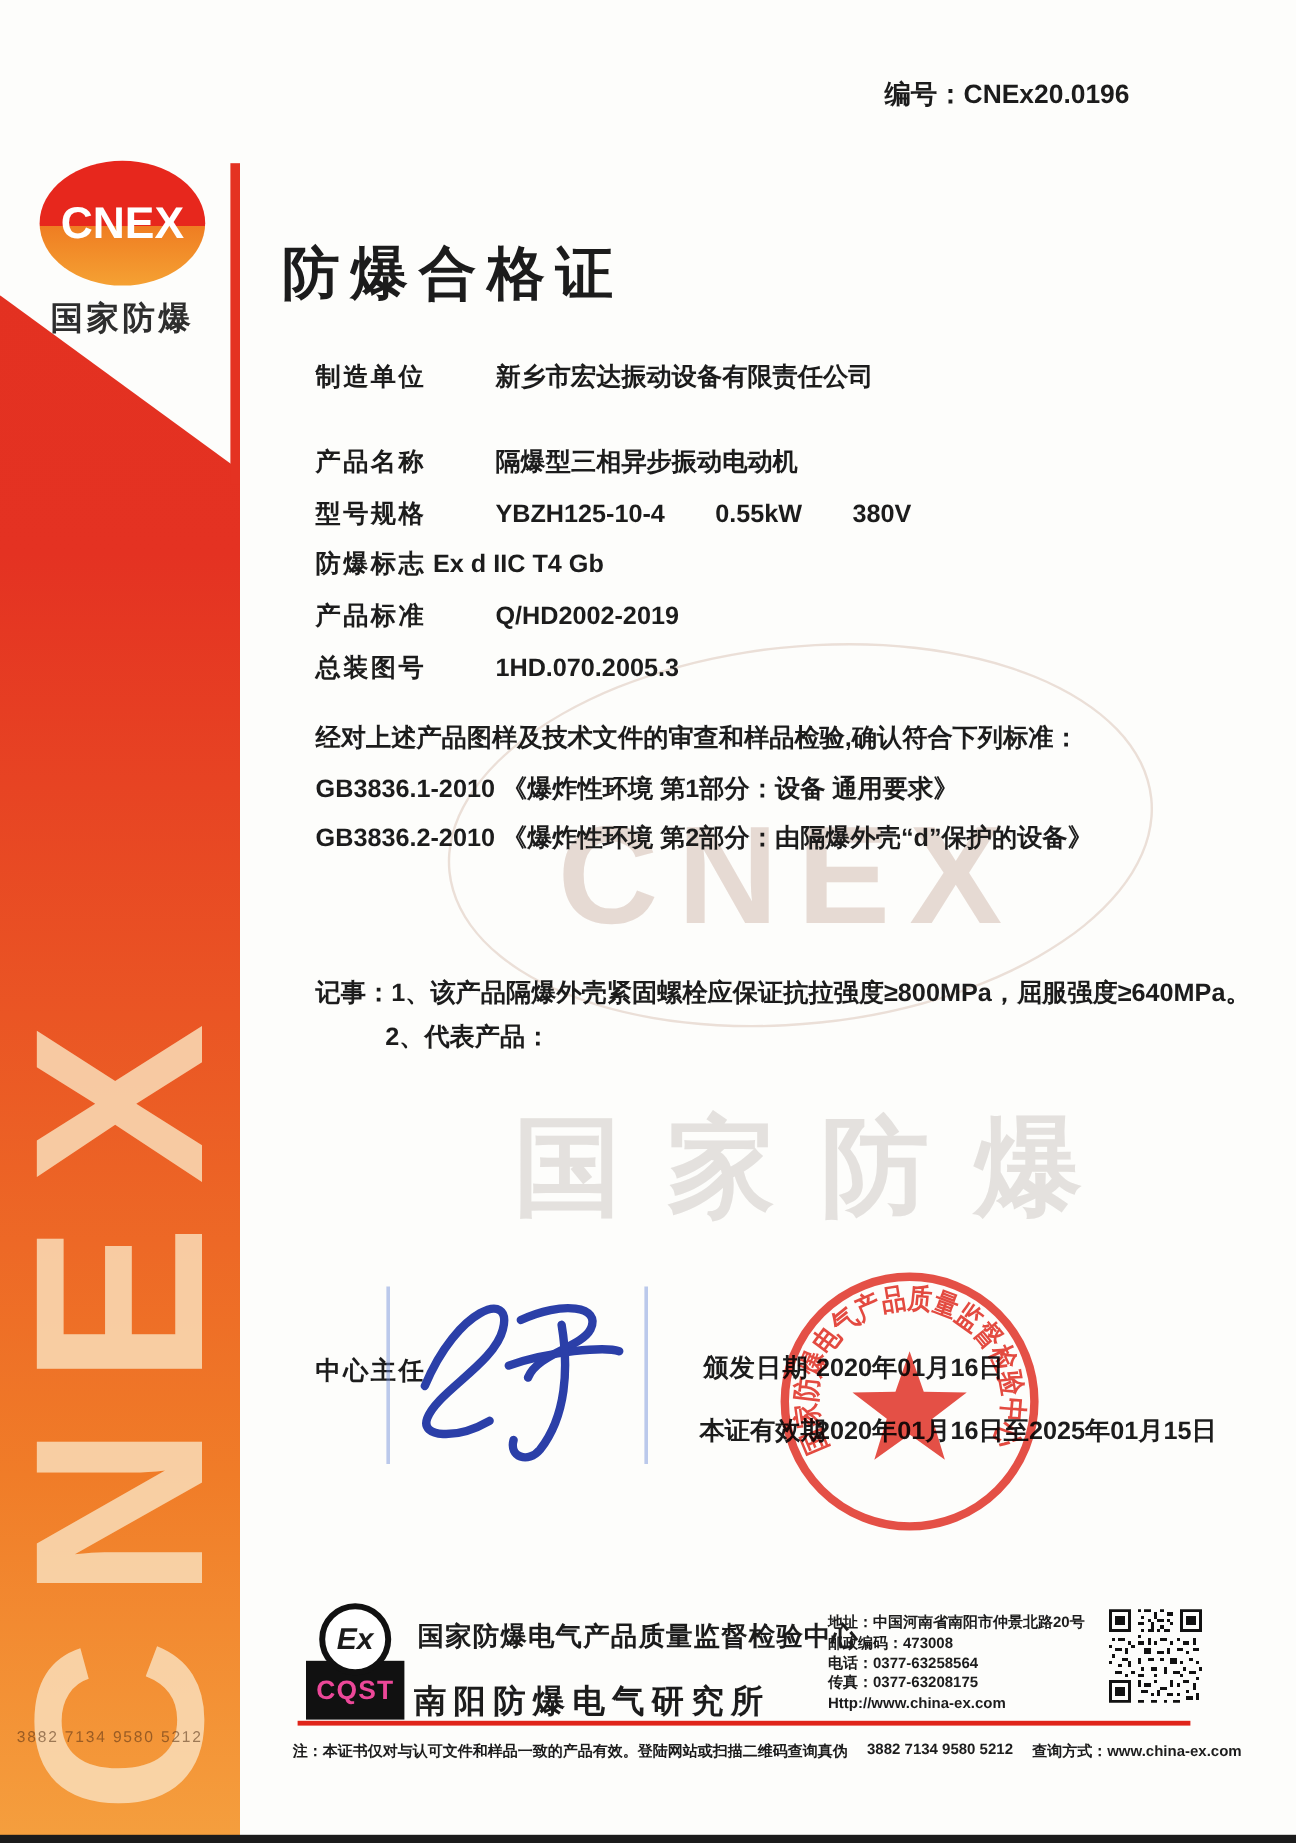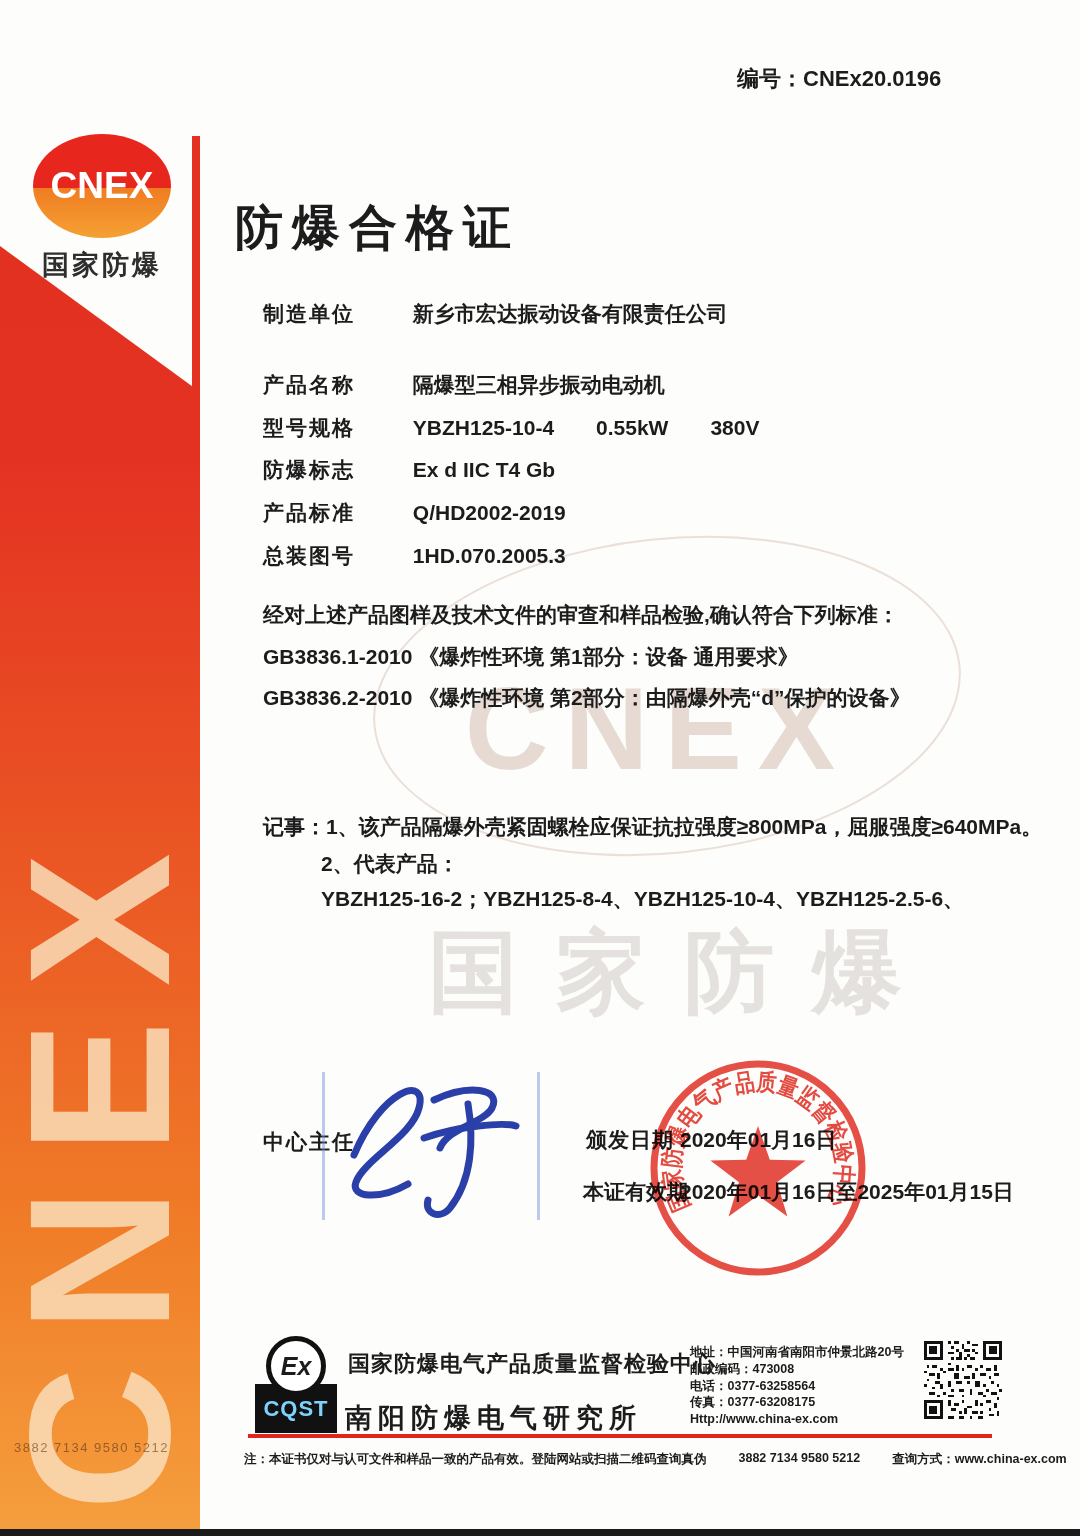--- a/index.html
+++ b/index.html
@@ -68,36 +68,36 @@
     border-left:3px solid rgba(106,138,214,0.45); border-right:3px solid rgba(106,138,214,0.45);
     z-index:2;
   }
   .sig-svg { position:absolute; left:316px; top:1060px; z-index:3; }
   
   .stamp { position:absolute; left:638px; top:1048px; z-index:4; mix-blend-mode:multiply; opacity:0.92; }
   
   .mark { position:absolute; left:255px; top:1336px; width:82px; height:97px; z-index:2; }
   .mark-box {
     position:absolute; left:0; bottom:0; width:82px; height:49px; background:#111;
-    color:#7dd3fc; display:flex; align-items:center; justify-content:center;
+    color:#ec4899; display:flex; align-items:center; justify-content:center;
     font-weight:700; font-size:22px; letter-spacing:1px;
   }
   .mark-circle {
     position:absolute; left:11px; top:0; width:50px; height:50px; background:#fff;
     border:5px solid #111; border-radius:50%; display:flex; align-items:center; justify-content:center;
     font-weight:700; font-style:italic; font-size:25px; z-index:2;
   }
   .center-name { position:absolute; left:348px; top:1349px; font-size:22px; font-weight:700; letter-spacing:1px; z-index:2; white-space:nowrap; }
   .institute-name { position:absolute; left:345px; top:1400px; font-size:27px; font-weight:700; letter-spacing:6px; z-index:2; white-space:nowrap; }
   .addr { position:absolute; left:690px; top:1344px; font-size:12.5px; font-weight:600; line-height:16.8px; z-index:2; white-space:nowrap; }
   .qr { position:absolute; left:924px; top:1341px; z-index:2; }
   .red-line { position:absolute; left:248px; top:1434px; width:744px; height:4px; background:#e0251a; z-index:2; }
   .bottom-note {
     position:absolute; left:244px; top:1451px; font-size:12.5px; font-weight:600;
-    display:flex; gap:32px; z-index:2; white-space:nowrap;
+    display:flex; gap:16px; z-index:2; white-space:nowrap;
   }
   .bottom-bar { position:absolute; left:0; top:1529px; width:1080px; height:7px; background:#1b1b1b; z-index:5; }
 </style>
 </head>
 <body>
 
 <div class="page">
 
   <div class="band">
     <div class="band-letters">CNEX</div>
@@ -129,40 +129,39 @@
   <div class="abs fs21" style="left:263px; top:371px;">
     <span class="lab">产品名称</span>
     <span class="val" style="margin-left:52px;">隔爆型三相异步振动电动机</span>
   </div>
   <div class="abs fs21" style="left:263px; top:414px;">
     <span class="lab">型号规格</span>
     <span class="val" style="margin-left:52px;">YBZH125-10-4　　0.55kW　　380V</span>
   </div>
   <div class="abs fs21" style="left:263px; top:456px;">
     <span class="lab">防爆标志</span>
-    <span class="val" style="margin-left:52px;">Ex d IIC T4 Gb</span>
+    <span class="val" style="">Ex d IIC T4 Gb</span>
   </div>
   <div class="abs fs21" style="left:263px; top:499px;">
     <span class="lab">产品标准</span>
     <span class="val" style="margin-left:52px;">Q/HD2002-2019</span>
   </div>
   <div class="abs fs21" style="left:263px; top:542px;">
     <span class="lab">总装图号</span>
     <span class="val" style="margin-left:52px;">1HD.070.2005.3</span>
   </div>
 
   <div class="abs fs21 para" style="left:263px; top:601px;">经对上述产品图样及技术文件的审查和样品检验,确认符合下列标准：</div>
   <div class="abs fs21 para" style="left:263px; top:643px;">GB3836.1-2010 《爆炸性环境 第1部分：设备 通用要求》</div>
   <div class="abs fs21 para" style="left:263px; top:684px;">GB3836.2-2010 《爆炸性环境 第2部分：由隔爆外壳“d”保护的设备》</div>
 
   <div class="abs fs21" style="left:263px; top:813px;">
     <span class="lab" style="letter-spacing:0;">记事：</span><span class="para">1、该产品隔爆外壳紧固螺栓应保证抗拉强度≥800MPa，屈服强度≥640MPa。</span>
   </div>
   <div class="abs fs21 para" style="left:321px; top:850px;">2、代表产品：</div>
-  <div class="abs fs21 para" style="left:321px; top:885px;">YBZH125-16-2；YBZH125-8-4、YBZH125-10-4、YBZH125-2.5-6、</div>
 
   <div class="abs fs21 lab" style="left:263px; top:1128px;">中心主任</div>
   <div class="sig-box"></div>
   <svg class="sig-svg" width="230" height="175" viewBox="0 0 230 175">
     <g fill="none" stroke="#2b3fa8" stroke-width="7" stroke-linecap="round" stroke-linejoin="round">
       <path d="M38,95 C65,30 112,14 103,48 C96,76 48,100 40,122 C34,138 64,140 92,124"></path>
       <path d="M118,40 C152,24 186,28 176,48 C168,63 132,68 124,88"></path>
       <path d="M108,78 C142,66 188,62 200,66"></path>
       <path d="M152,44 C158,80 156,120 134,148 C124,160 108,154 112,140"></path>
     </g>

